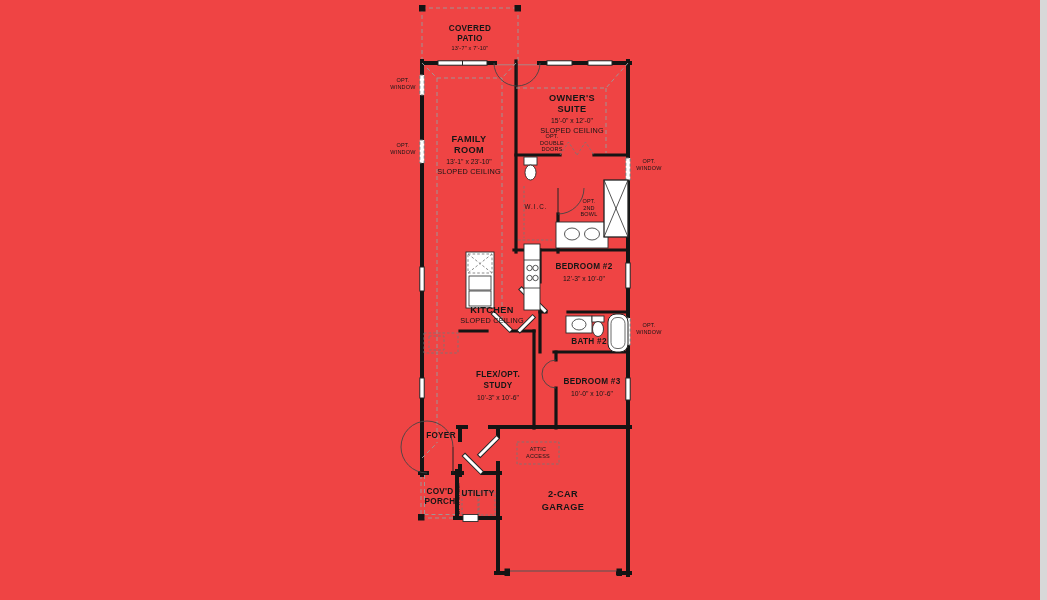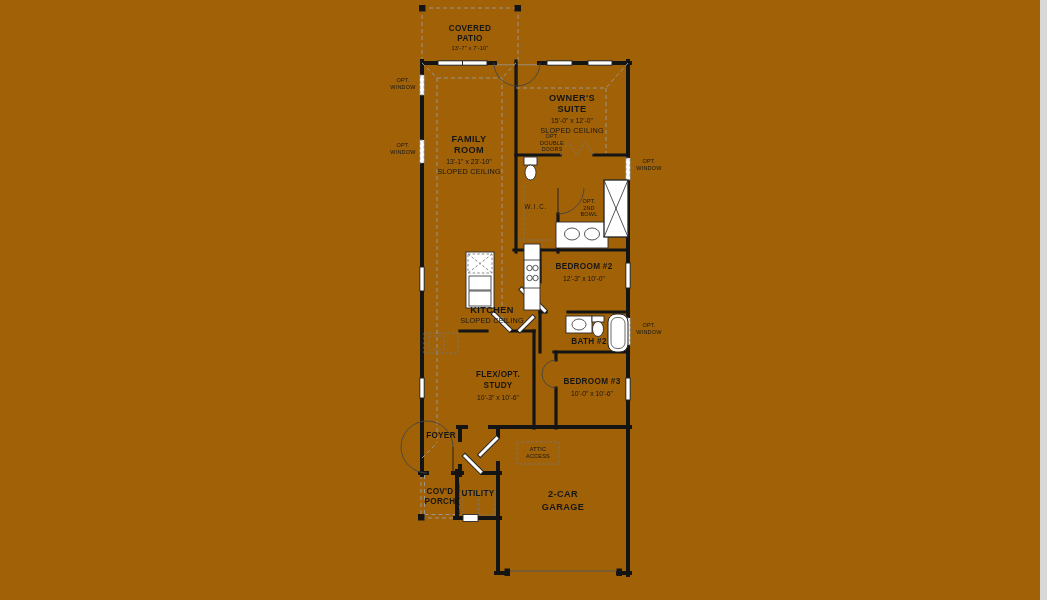--- a/index.html
+++ b/index.html
@@ -1,16 +1,16 @@
 <!DOCTYPE html>
 <html><head>
 <meta charset="utf-8">
 <style>
   html,body{margin:0;padding:0;background:#ffffff;}
-  .page{position:relative;width:1047px;height:600px;background:#a16207;overflow:hidden;
+  .page{position:relative;width:1047px;height:600px;background:#ef4444;overflow:hidden;
         font-family:"Liberation Sans",sans-serif;}
   svg{display:block;}
   text{fill:#161616;font-family:"Liberation Sans",sans-serif;}
   .t-big {font-size:9.2px;font-weight:bold;letter-spacing:.35px;}
   .t-room{font-size:8.2px;font-weight:bold;letter-spacing:.3px;}
   .t-dim {font-size:6.8px;}
   .t-ceil{font-size:7.3px;letter-spacing:.2px;}
   .t-tiny{font-size:5.5px;letter-spacing:.2px;}
   .t-wic {font-size:6.3px;letter-spacing:1px;}
   .wall-ext{stroke:#141414;stroke-width:4;fill:none;stroke-linecap:square;}

